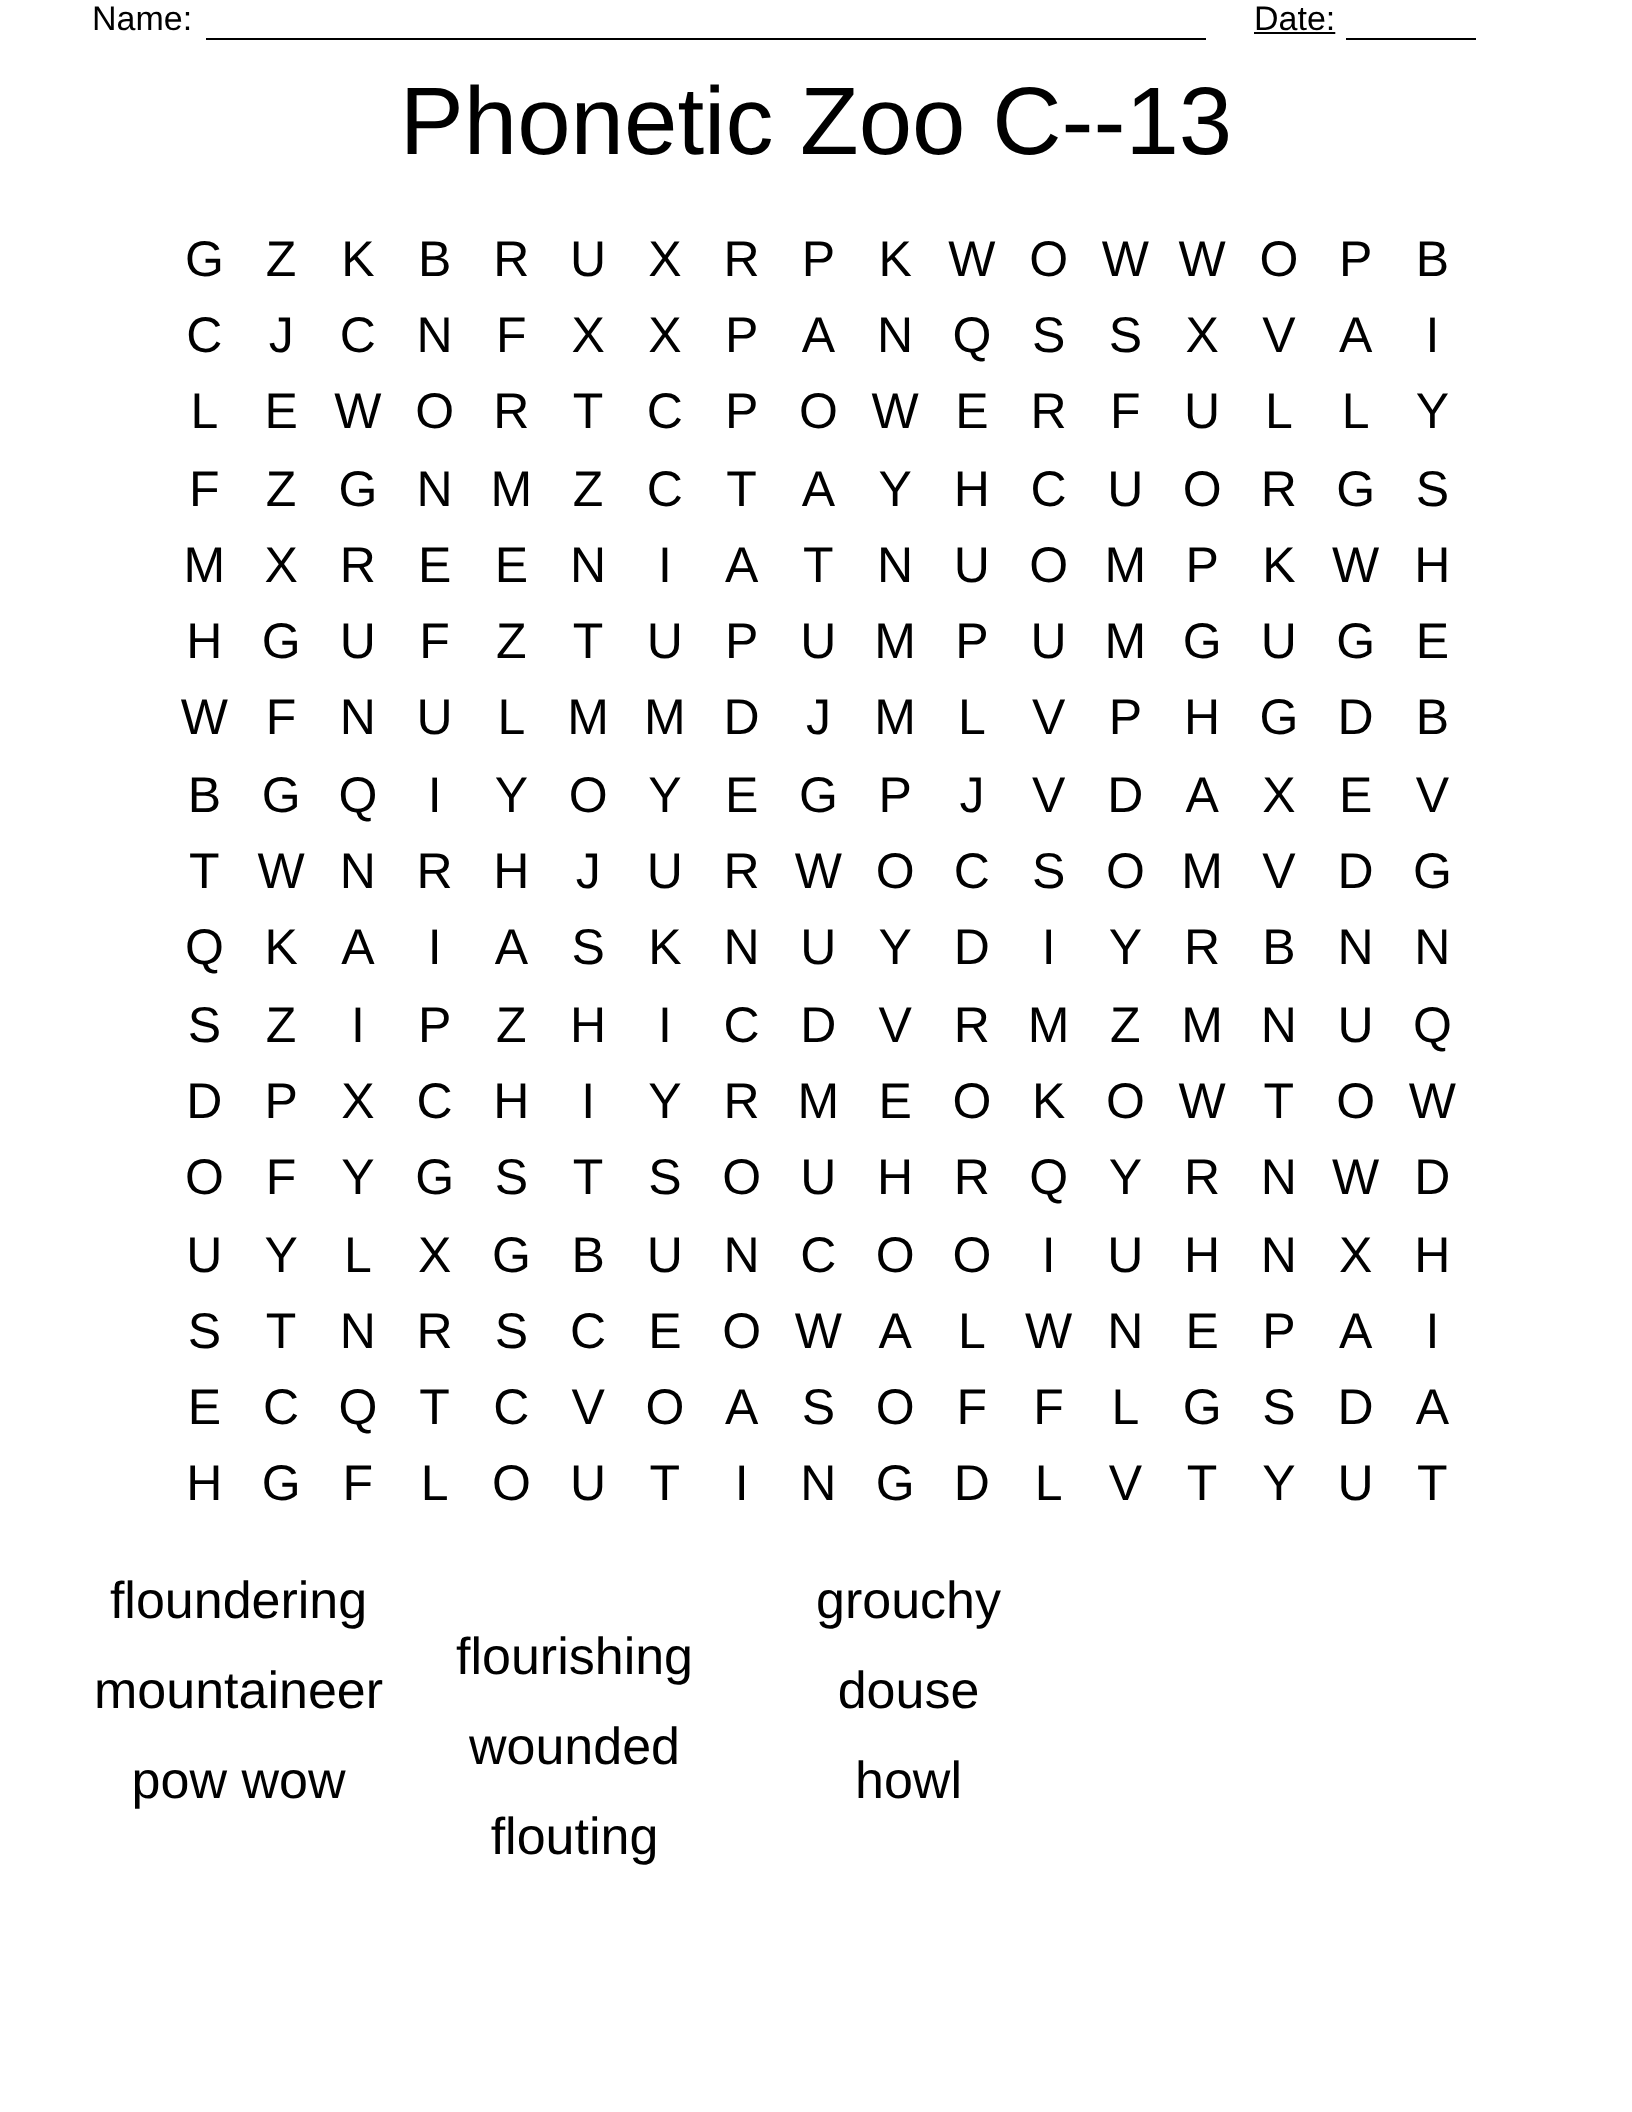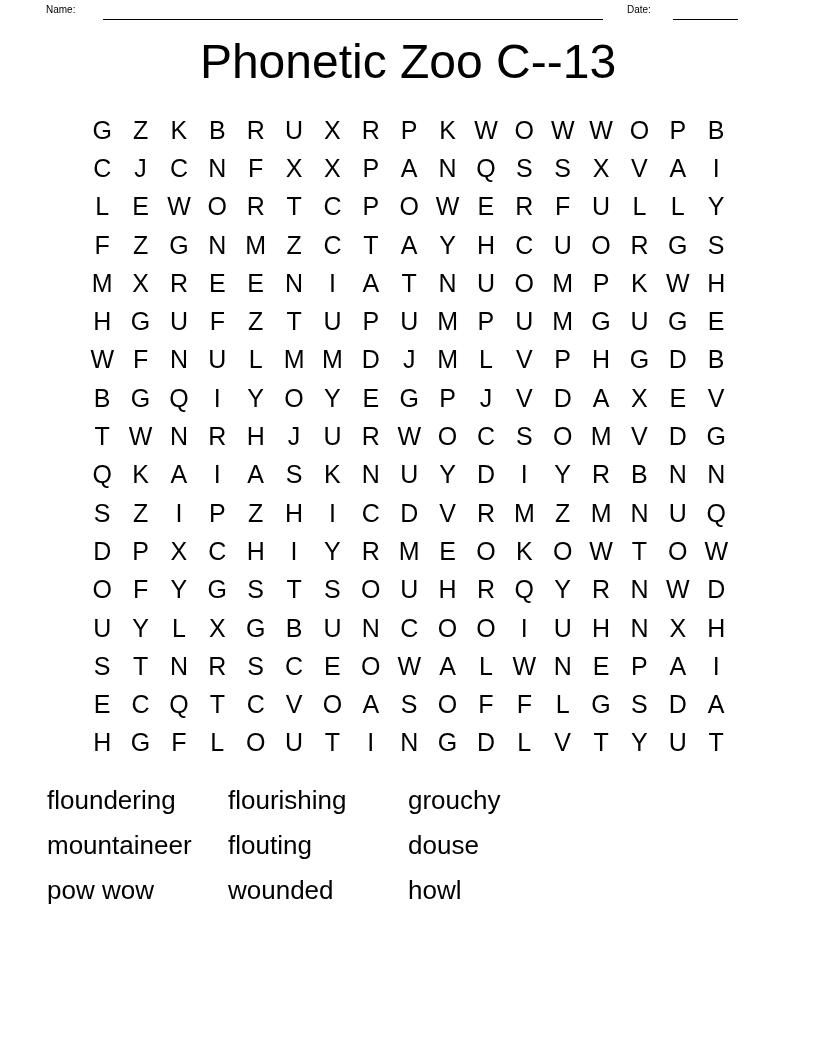--- a/index.html
+++ b/index.html
@@ -13,27 +13,27 @@
     height: 1056px;
     background: #ffffff;
     font-family: "Liberation Sans", sans-serif;
     color: #000000;
     overflow: hidden;
   }
   
   .hdr-label {
     position: absolute;
     top: 1px;
-    font-size: 10px;
+    font-size: 17px;
     line-height: 18px;
     color: #000;
     white-space: nowrap;
   }
   .name-label { left: 46px; }
-  .date-label { left: 627px; }
+  .date-label { left: 627px; text-decoration: underline; }
   .blank-line {
     position: absolute;
     top: 4px;
     height: 15px;
     border-bottom: 1.6px solid #000;
   }
   .name-line { left: 103px; width: 500px; }
   .date-line { left: 673px; width: 65px; }
   
   .title {
@@ -64,27 +64,28 @@
     font-size: 25px;
     color: #000;
   }
   
   .word-list {
     position: absolute;
     left: 47px;
     top: 778px;
     width: 722px;
     height: 190px;
+    text-align: center;
   }
   .word-col {
     position: absolute;
     top: 0;
   }
   .word-col:nth-child(1) { left: 0px; }
-  .word-col:nth-child(2) { left: 181px; }
+  .word-col:nth-child(2) { left: 181px; margin-top: 28px; }
   .word-col:nth-child(3) { left: 361px; }
   .word-col:nth-child(4) { left: 541px; }
   .word {
     font-size: 26px;
     line-height: 45px;
     color: #000;
     white-space: nowrap;
   }
 </style>
 </head>
@@ -393,22 +394,22 @@
     </div>
 
   <div class="word-list">
       <div class="word-col">
         <div class="word">floundering</div>
         <div class="word">mountaineer</div>
         <div class="word">pow wow</div>
       </div>
       <div class="word-col">
         <div class="word">flourishing</div>
+        <div class="word">wounded</div>
         <div class="word">flouting</div>
-        <div class="word">wounded</div>
       </div>
       <div class="word-col">
         <div class="word">grouchy</div>
         <div class="word">douse</div>
         <div class="word">howl</div>
       </div>
     </div>
 
 </div>
 

